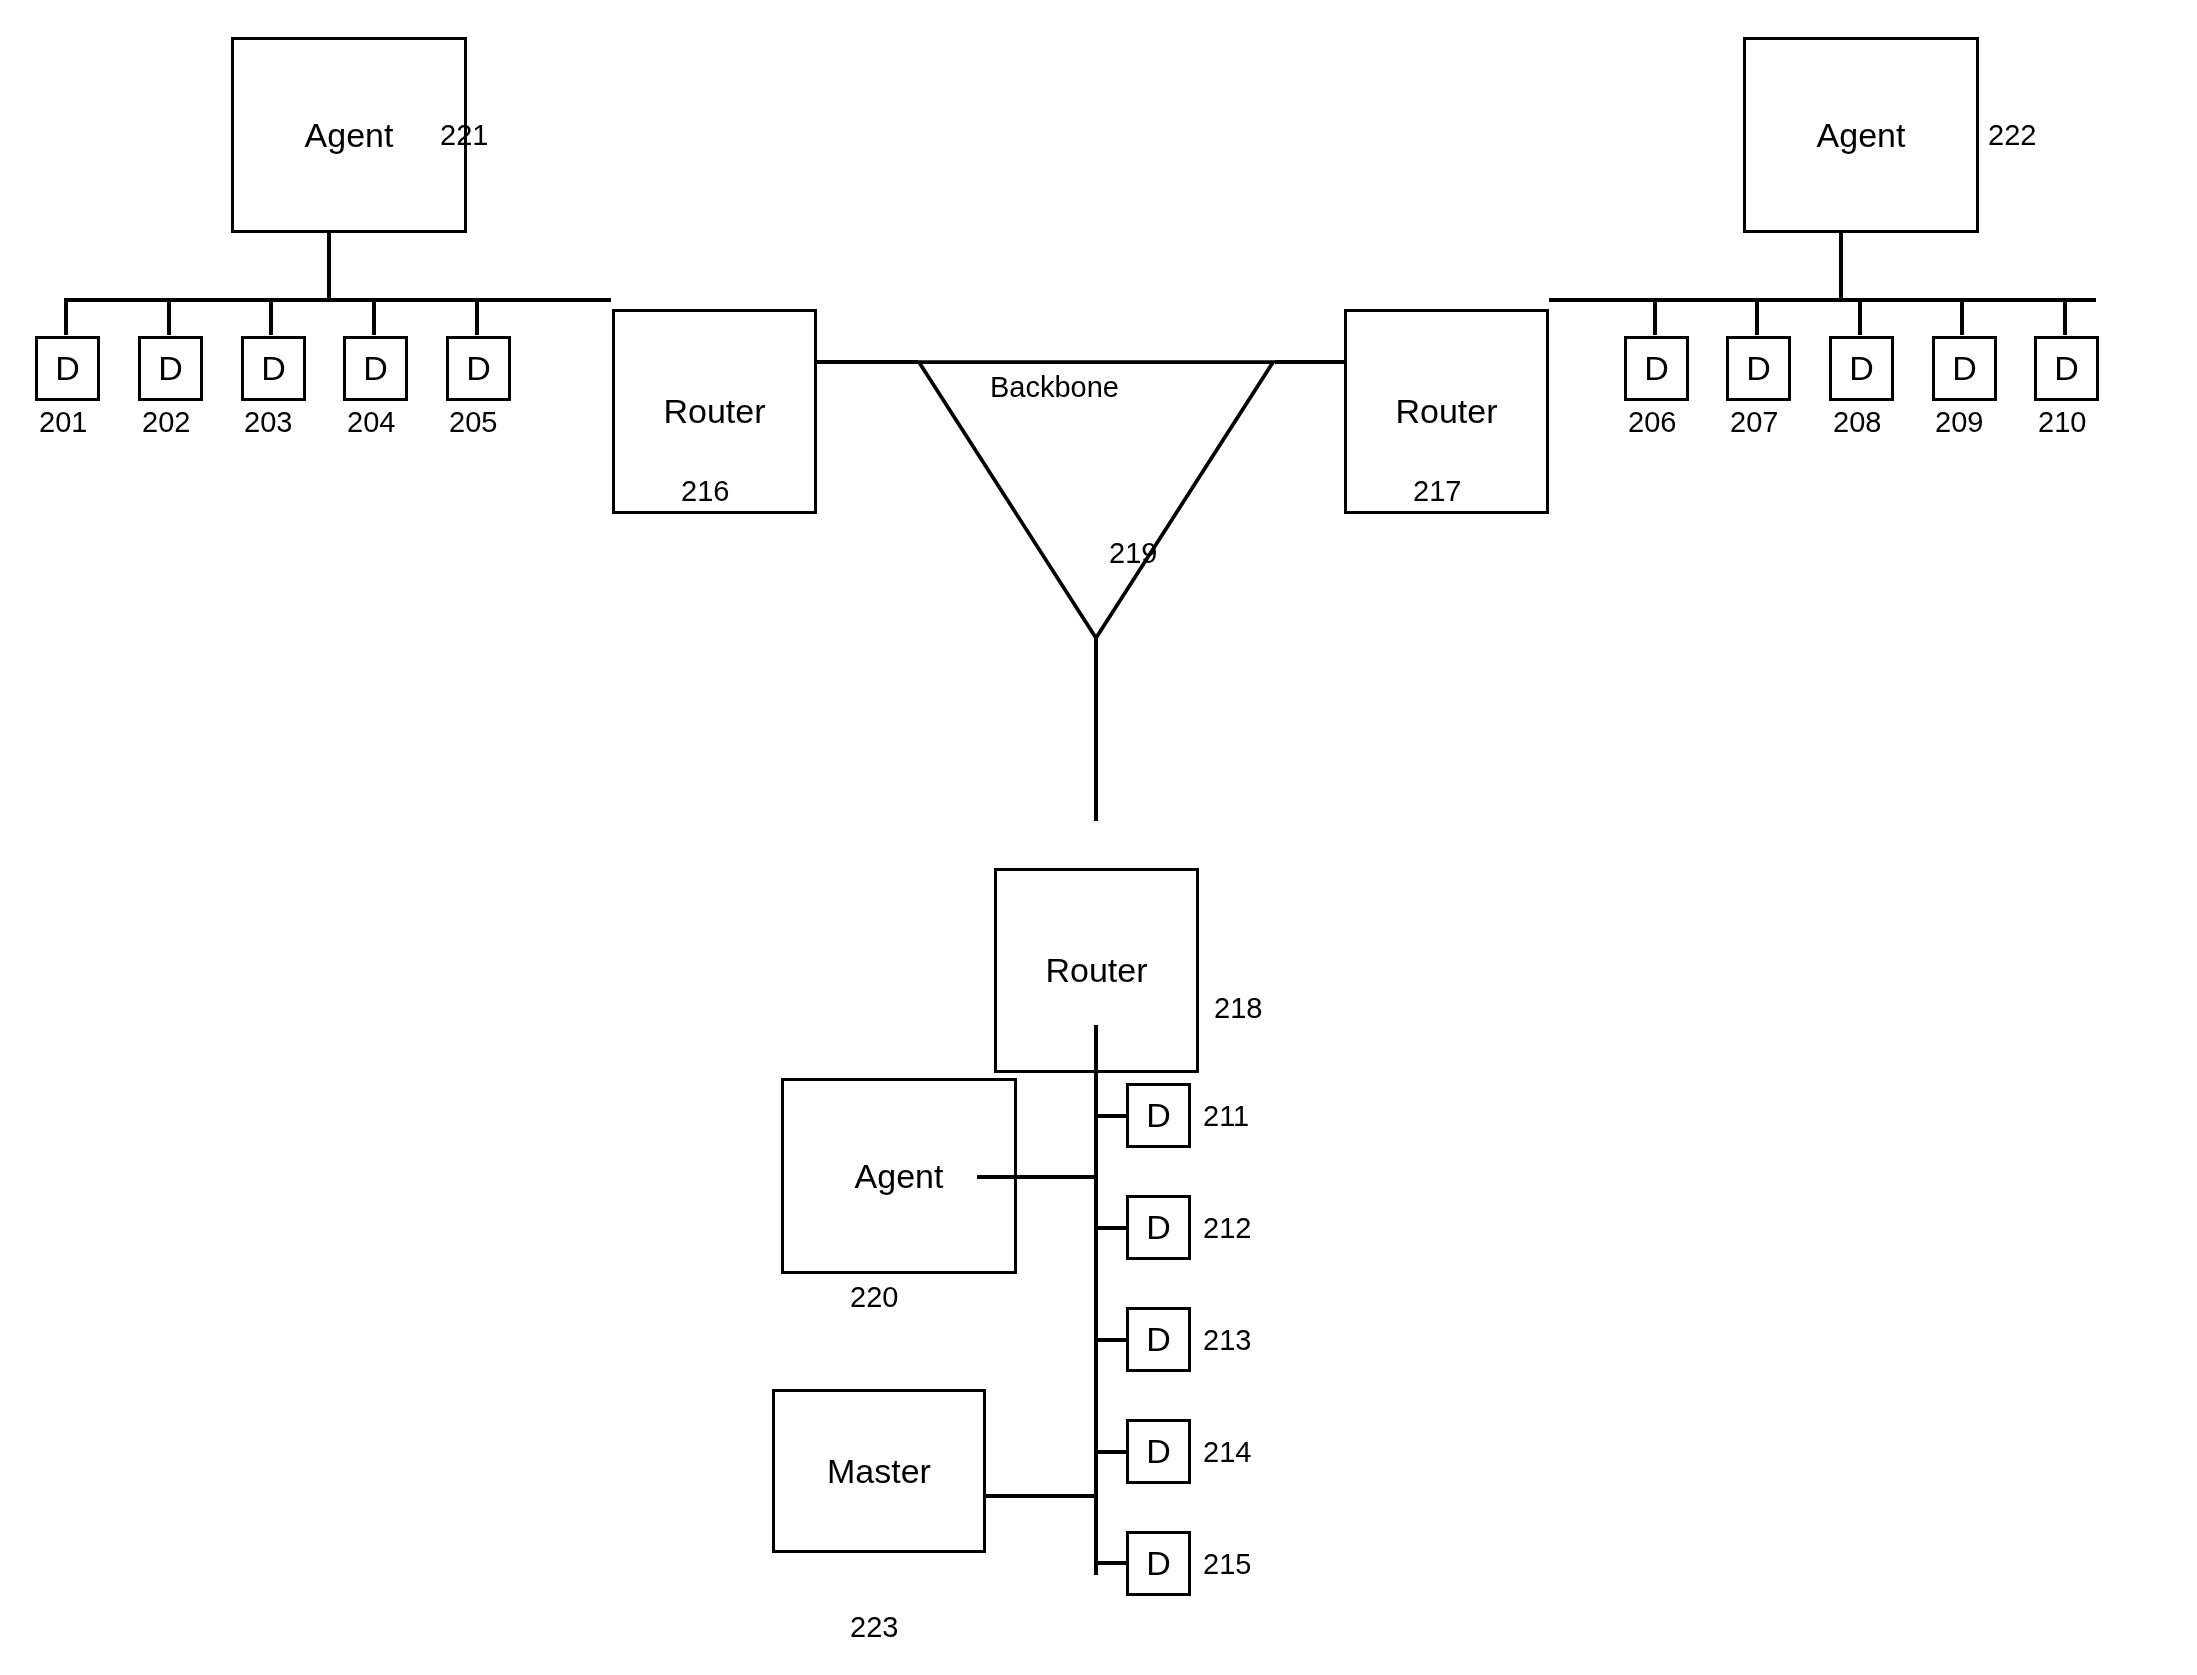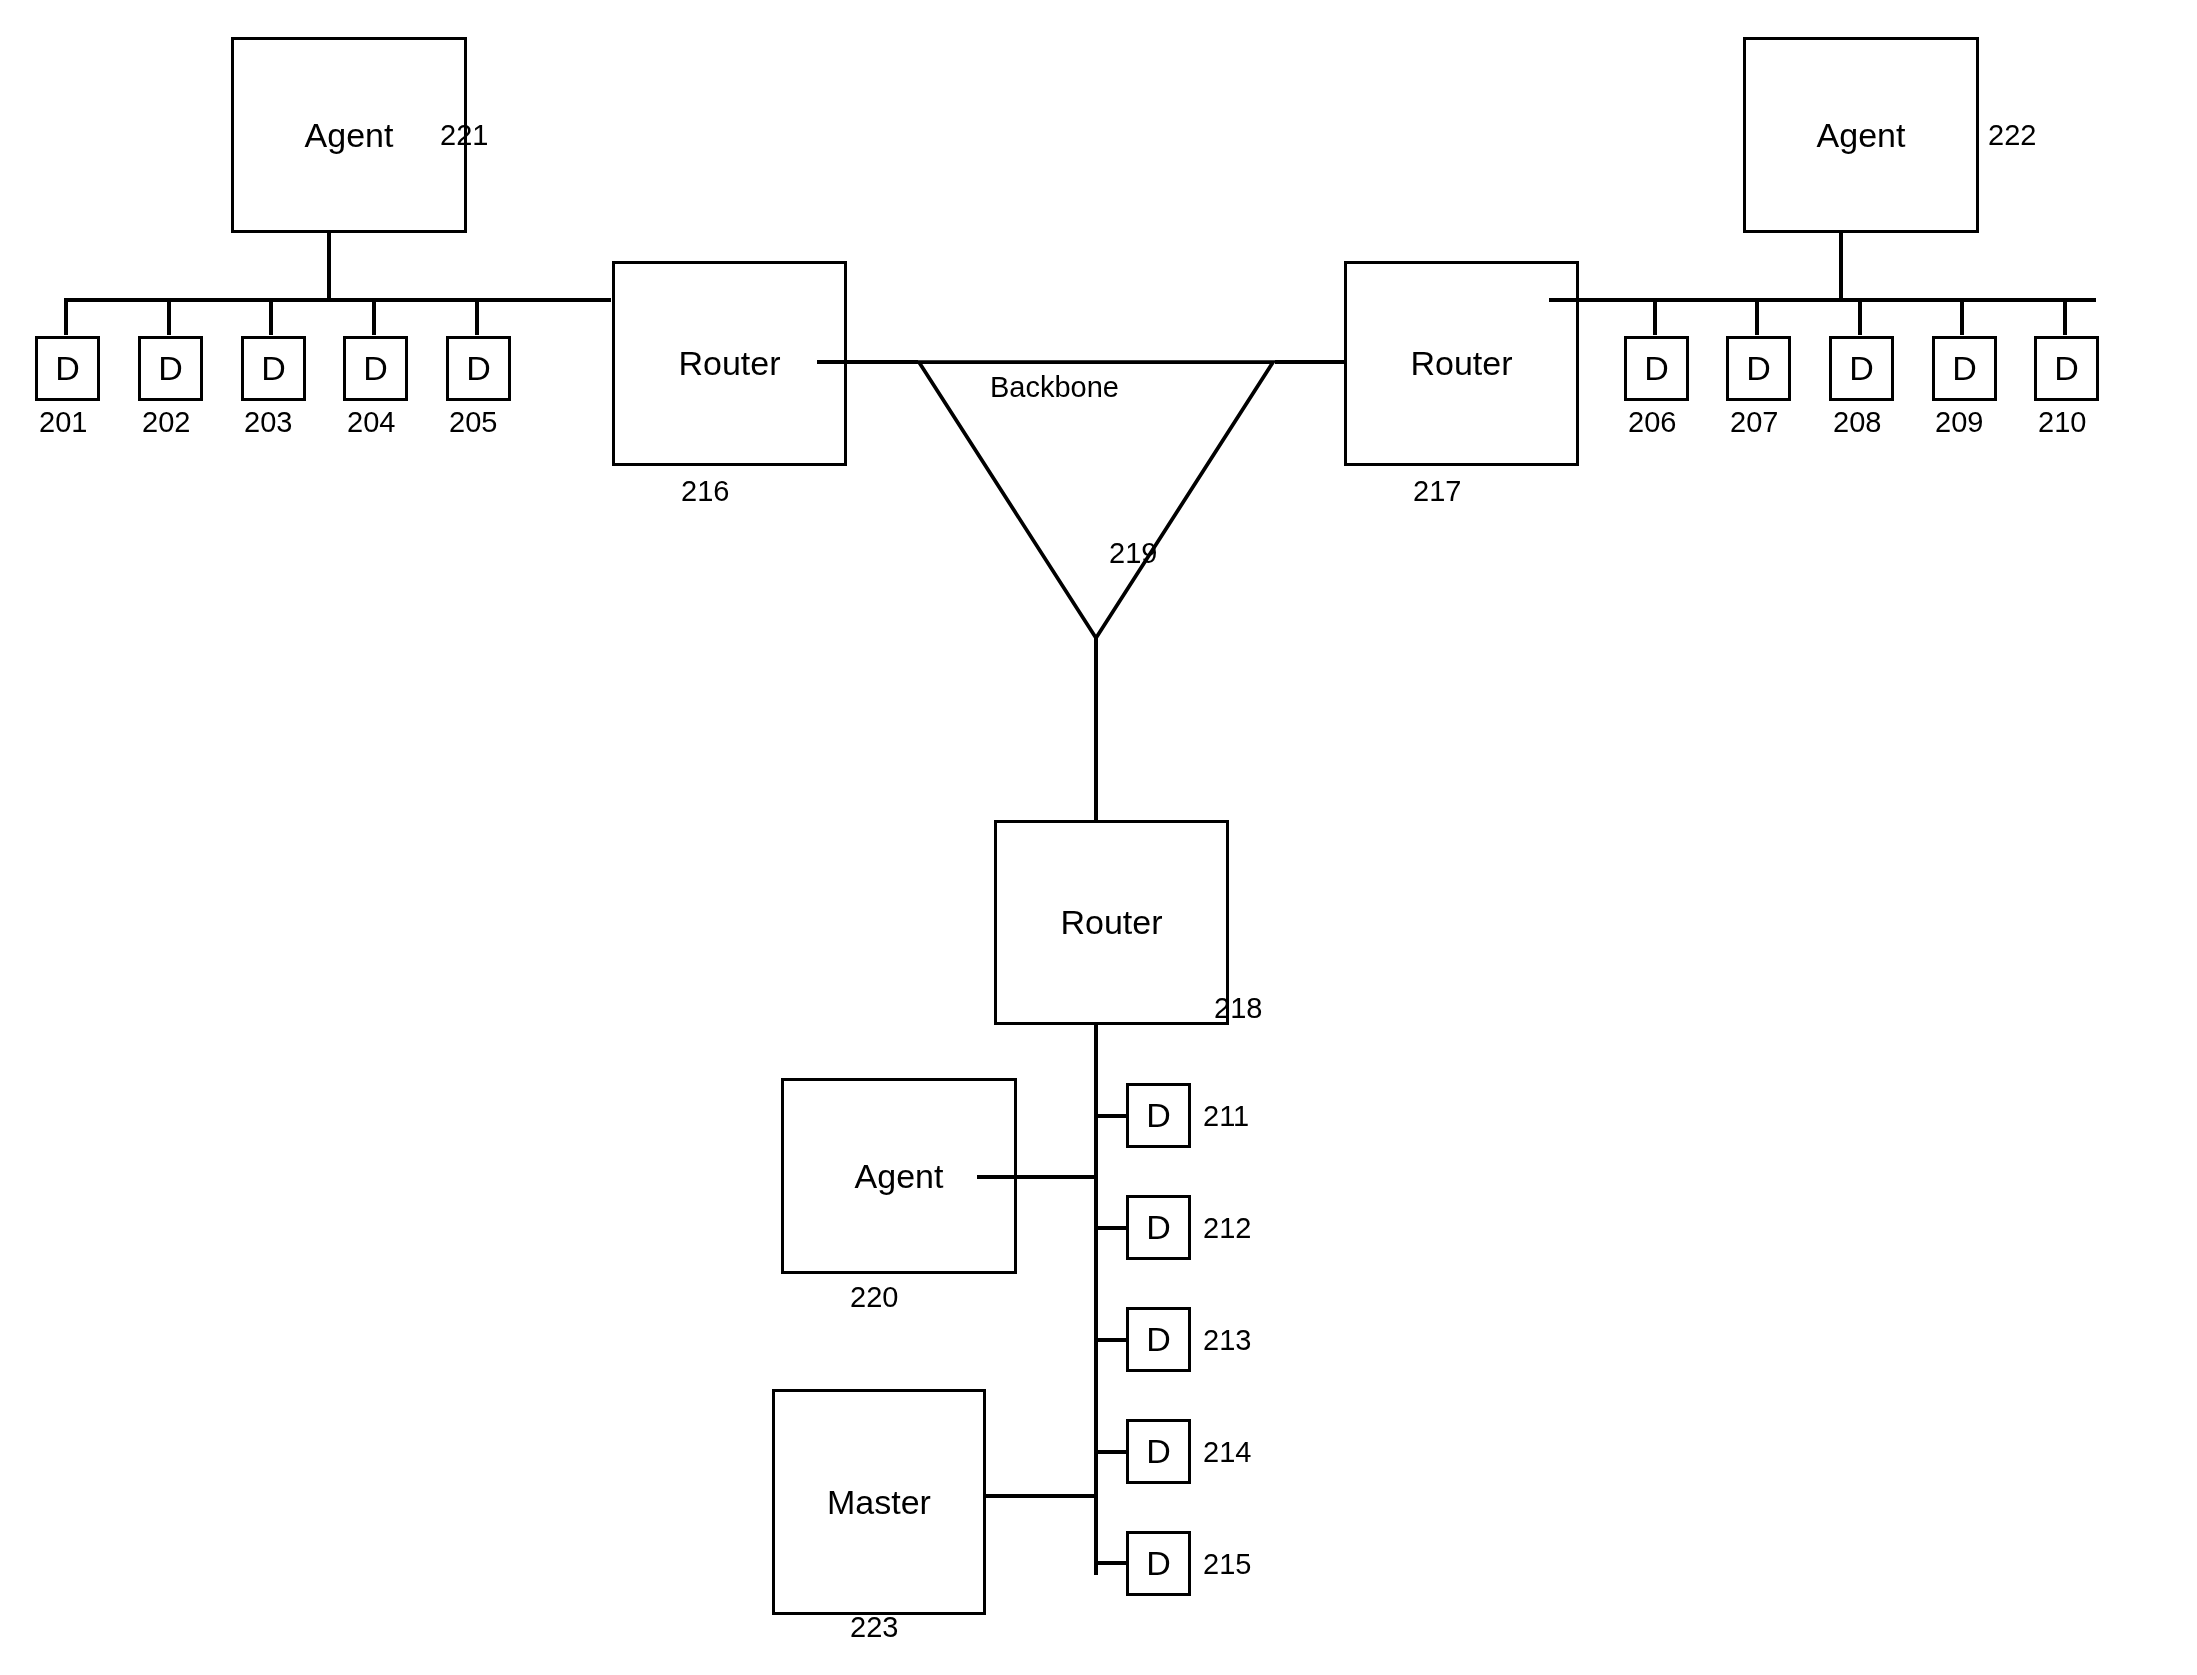--- a/index.html
+++ b/index.html
@@ -17,26 +17,27 @@
       display: flex;
       align-items: center;
       justify-content: center;
       font-size: 34px;
     }
     .agent {
       width: 236px;
       height: 196px;
     }
     .router {
-      width: 235px;
+      width: 205px;
       height: 205px;
+      margin-top: 48px;
     }
     .master {
       width: 214px;
-      height: 226px;
+      height: 164px;
     }
     .dbox {
       width: 65px;
       height: 65px;
     }
     .label {
       position: absolute;
       font-size: 29px;
     }
     .line {

